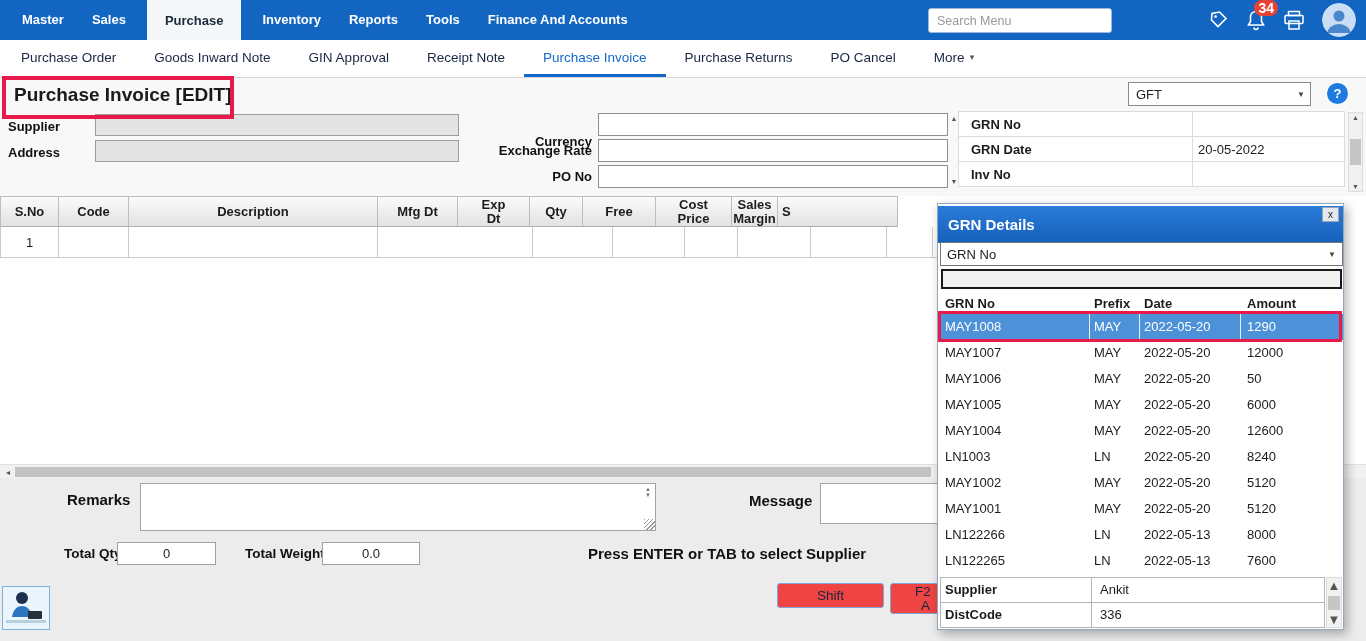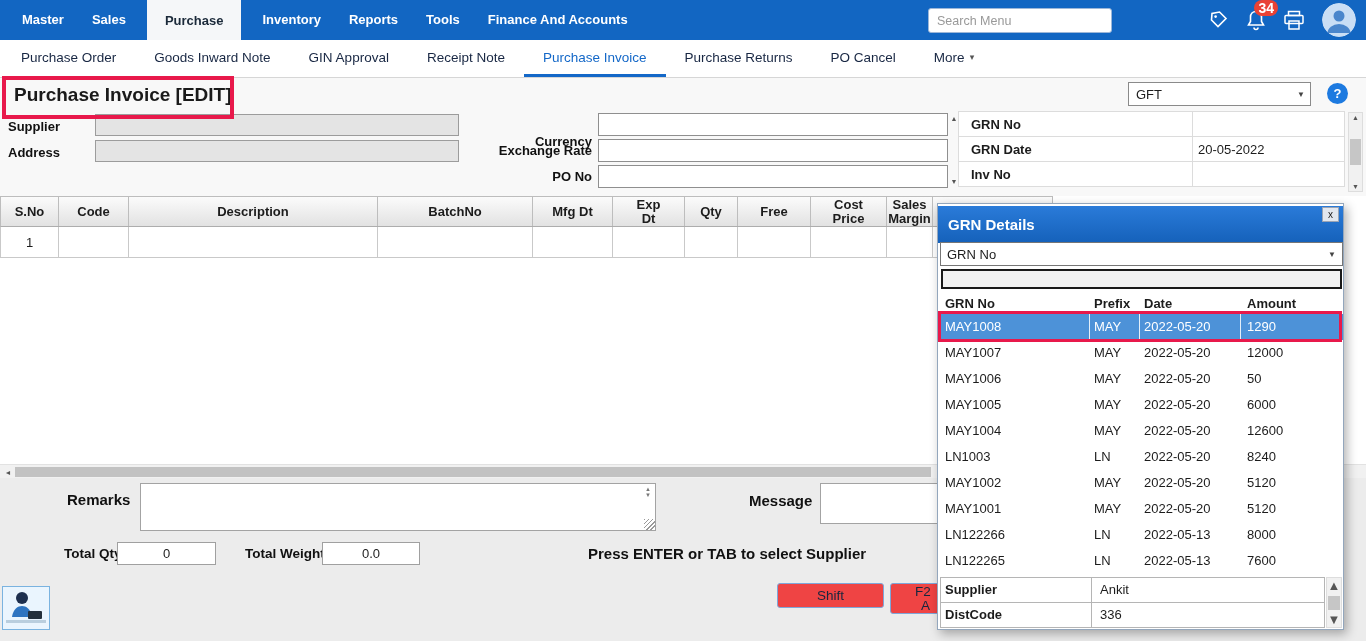--- a/index.html
+++ b/index.html
@@ -214,21 +214,20 @@
   <div class="vscroll vs-right">
     <span class="ar">▲</span>
     <span class="thumb"></span>
     <span class="ar">▼</span>
   </div>
 
   <div class="items-header">
     <div class="ith" style="width:58px">S.No</div>
     <div class="ith" style="width:70px">Code</div>
     <div class="ith" style="width:249px">Description</div>
-    <div class="ith" style="width:155px">BatchNo</div>
     <div class="ith" style="width:80px">Mfg Dt</div>
     <div class="ith" style="width:72px">Exp Dt</div>
     <div class="ith" style="width:53px">Qty</div>
     <div class="ith" style="width:73px">Free</div>
     <div class="ith" style="width:76px">Cost Price</div>
     <div class="ith" style="width:46px">Sales Margin</div>
     <div class="ith" style="width:120px;justify-content:flex-start;padding-left:4px;">S</div>
   </div>
   <div class="items-row">
     <div class="itc" style="width:58px">1</div>

